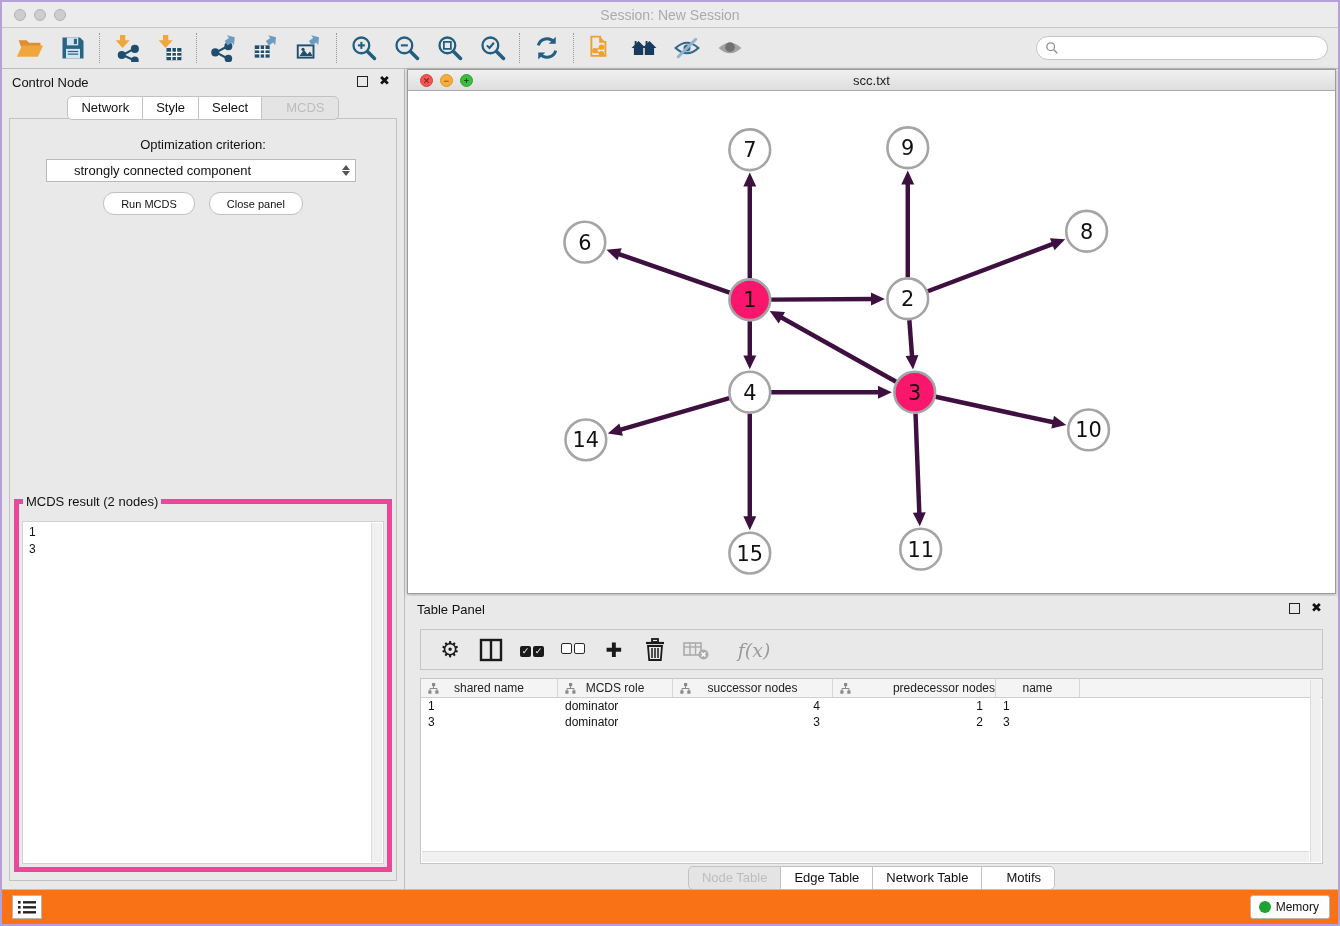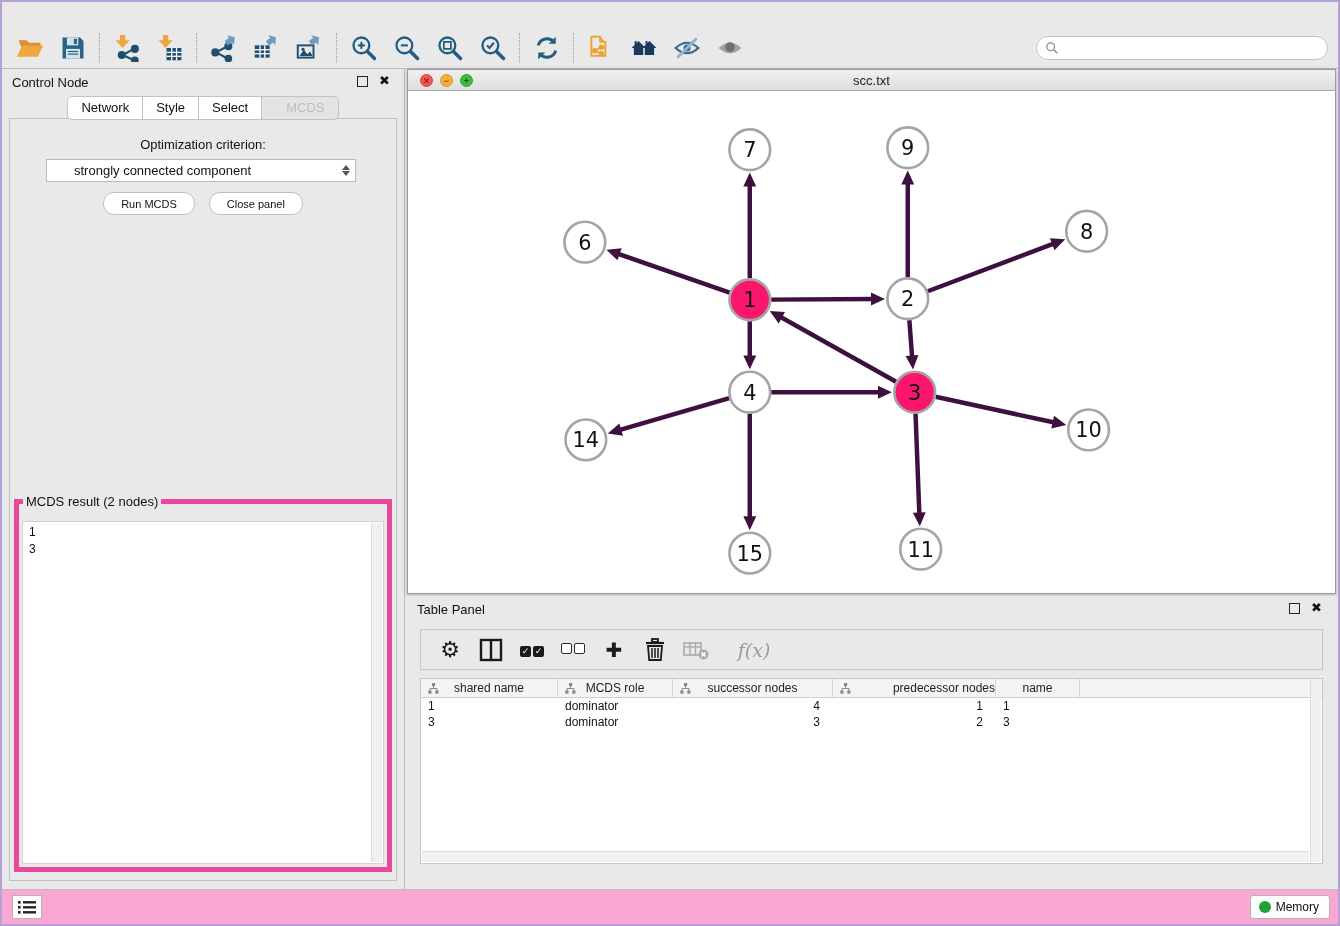--- a/index.html
+++ b/index.html
@@ -106,34 +106,40 @@
   .th { position:relative; display:flex; align-items:center; justify-content:center;
         font-size:12px; color:#222; border-right:1px solid #d6d6d6; }
   .th .tree-ico { position:absolute; left:7px; top:4px; }
   .tr { display:flex; height:16px; }
   .td { font-size:12px; color:#111; line-height:16px; overflow:hidden; }
   .htrack { position:absolute; left:1px; right:13px; bottom:1px; height:11px; background:#f0f0f0;
             border-top:1px solid #dcdcdc; }
   .tp-tabs { position:absolute; left:0; right:0; top:270px; display:flex; justify-content:center; }
 
   
-  .statusbar { position:absolute; left:0; right:0; bottom:0; height:35px; background:#f9a8d4;
+  .statusbar { position:absolute; left:0; right:0; bottom:0; height:35px; background:#f97316;
                border-top:1px solid #bdbdbd; }
   .list-btn { position:absolute; left:10px; top:5px; width:30px; height:24px; background:#fdfdfd;
               border:1px solid #b5b5b5; display:flex; align-items:center; justify-content:center; }
   .mem-btn { position:absolute; right:8px; top:5px; height:24px; padding:0 10px 0 8px; background:#fdfdfd;
              border:1px solid #b5b5b5; border-radius:3px; display:flex; align-items:center; gap:5px;
              font-size:12px; color:#111; font-family:inherit; }
   .mem-dot { width:12px; height:12px; border-radius:50%; background:#1fa233; }
 </style>
 </head>
 <body>
 
 <div class="app">
 
+  <div class="titlebar">
+    <span class="tl c1"></span>
+    <span class="tl c2"></span>
+    <span class="tl c3"></span>
+    <div class="win-title">Session: New Session</div>
+  </div>
 
   <div class="toolbar">
     <button class="tbbtn">
       <svg viewBox="0 0 32 32">
         <path d="M3 7h9l3 3h13v5H6z" fill="#dd8f2d"></path>
           <path d="M1 26l6-13h24l-6 13z" fill="#f0a63c"></path>
       </svg>
       </button>
     <button class="tbbtn">
       <svg viewBox="0 0 32 32">
@@ -538,20 +544,26 @@
             <div class="td" style="width: 137px; text-align: left; padding: 0px 0px 0px 7px;">3</div>
             <div class="td" style="width: 115px; text-align: left; padding: 0px 0px 0px 7px;">dominator</div>
             <div class="td" style="width: 160px; text-align: right; padding: 0px 13px 0px 0px;">3</div>
             <div class="td" style="width: 163px; text-align: right; padding: 0px 13px 0px 0px;">2</div>
             <div class="td" style="width: 84px; text-align: left; padding: 0px 0px 0px 7px;">3</div>
           </div>
         </div>
       <div class="vtrack"></div>
       <div class="htrack"></div>
     </div>
+    <div class="tp-tabs" id="tp-tabs">
+        <span class="tab selected">Node Table</span>
+        <span class="tab">Edge Table</span>
+        <span class="tab">Network Table</span>
+        <span class="tab">Motifs</span>
+      </div>
   </div>
 
   <div class="statusbar">
     <button class="list-btn">
       <svg width="18" height="15" viewBox="0 0 18 15">
         <rect x="0" y="1" width="2.6" height="2.6" fill="#222"></rect>
           <line x1="5" y1="2.3" x2="18" y2="2.3" stroke="#222" stroke-width="2.4"></line>
         <rect x="0" y="6" width="2.6" height="2.6" fill="#222"></rect>
           <line x1="5" y1="7.3" x2="18" y2="7.3" stroke="#222" stroke-width="2.4"></line>
         <rect x="0" y="11" width="2.6" height="2.6" fill="#222"></rect>

